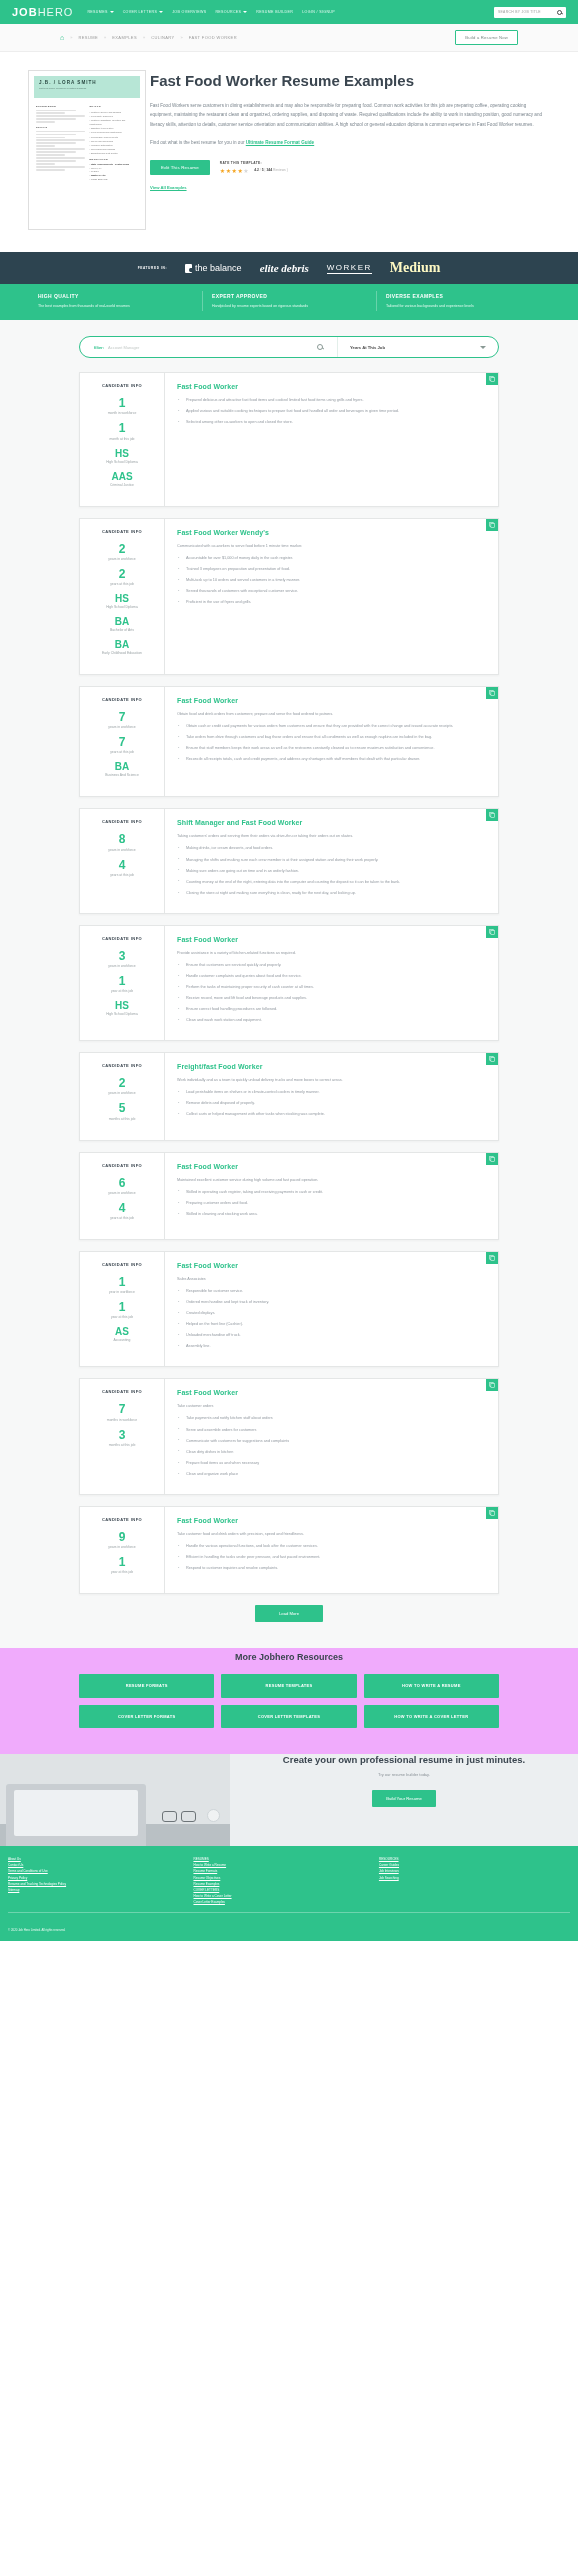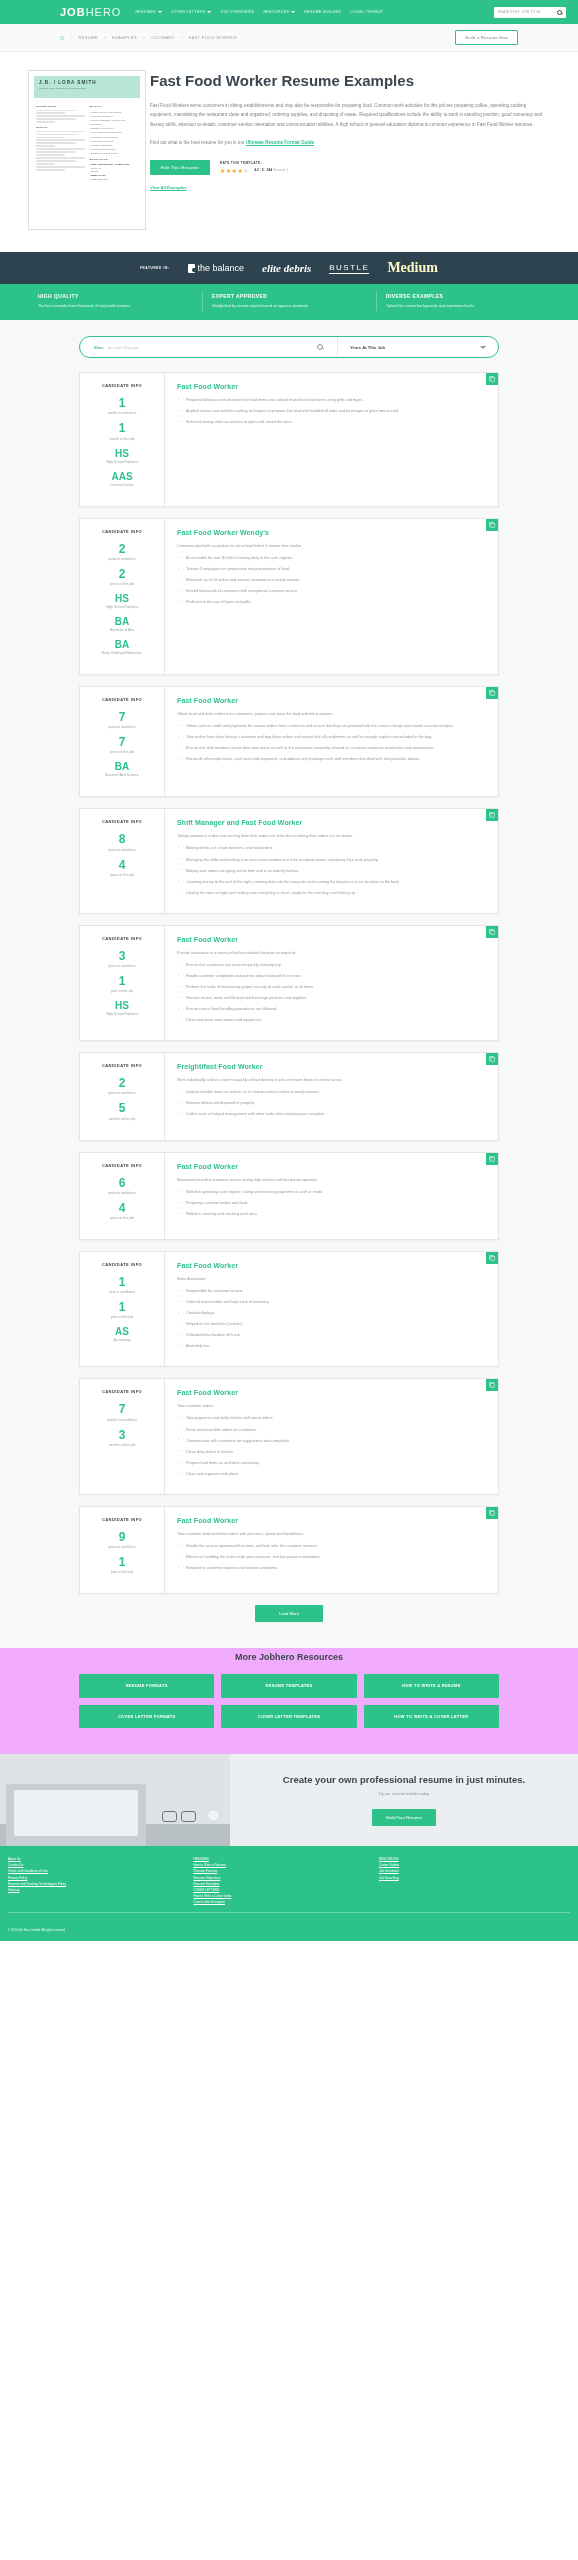--- a/index.html
+++ b/index.html
@@ -13,21 +13,21 @@
   .page { width: 578px; position: relative; }
 
   
   .topnav {
     background: #2ec28b;
     height: 24px;
     display: flex;
     align-items: center;
     padding: 0 12px;
   }
-  .logo { font-size: 11px; font-weight: 700; letter-spacing: 1px; color: #ffffff; margin-left: 48px; }
+  .logo { font-size: 11px; font-weight: 700; letter-spacing: 1px; color: #ffffff; }
   .logo .lite { font-weight: 300; color: #eafaf3; }
   .navlinks { display: flex; align-items: center; gap: 9px; margin-left: 14px; }
   .navlink { font-size: 3.6px; color: #e7fbf3; letter-spacing: .35px; text-transform: uppercase; white-space: nowrap; display:flex; align-items:center; gap:2px;}
   .caret { width:0;height:0;border-left:2px solid transparent;border-right:2px solid transparent;border-top:2.6px solid #ffffff; display:inline-block;}
   .searchbox {
     margin-left: auto; background: #ffffff; border-radius: 1px;
     width: 72px; height: 11px; display: flex; align-items: center;
     padding: 0 4px; gap: 3px;
   }
   .searchbox span { font-size: 3.4px; color: #9b9b9b; letter-spacing: .3px; text-transform: uppercase; flex:1;}
@@ -141,21 +141,21 @@
     font-size: 4.2px; text-align:center; padding: 6px 0; border:none; border-radius:1px; }
 
   
   .resources { background:#f0abfc; padding: 4px 0 26px; text-align:center;}
   .res-title { font-size: 9px; color: #3b4650; font-weight: 700; margin-bottom: 12px; }
   .res-grid { width: 420px; margin: 0 auto; display: grid; grid-template-columns: repeat(3, 1fr); gap: 7px; }
   .res-btn { background: #2ec28b; color: #fff; font-size: 4px; font-weight: 700; letter-spacing:.3px;
     text-transform: uppercase; padding: 9px 4px; border:none; border-radius:1px; line-height:1.35; }
 
   
-  .cta { background: #eceff1; display: flex; align-items: center; padding: 0; height: 92px; overflow:hidden;}
+  .cta { background: #eceff1; display: flex; padding: 0; height: 92px; overflow:hidden;}
   .cta-img { width: 230px; height: 92px; flex:0 0 230px; position: relative; background:#dfe3e5;}
   .cta-img .lap { position:absolute; left:6px; bottom:0; width:140px; height:62px; background:#c9ced2; border-radius:3px 3px 0 0; }
   .cta-img .lap::after{content:'';position:absolute;left:8px;top:6px;right:8px;bottom:10px;background:#eef1f3;border-radius:2px;}
   .cta-img .desk { position:absolute; left:0; right:0; bottom:0; height:22px; background:#b9c0c4;}
   .cta-img .glasses{position:absolute;right:34px;bottom:26px;width:34px;height:9px;}
   .cta-img .glasses::before,.cta-img .glasses::after{content:'';position:absolute;width:13px;height:9px;border:1.4px solid #6d7478;border-radius:3px;}
   .cta-img .glasses::before{left:0;} .cta-img .glasses::after{right:0;}
   .cta-img .cup{position:absolute;right:10px;bottom:24px;width:13px;height:13px;border-radius:50%;background:#f0f2f3;border:1.5px solid #cfd5d8;}
   .cta-right { flex: 1; text-align: center; padding: 0 18px; }
   .cta-h { font-size: 9.5px; font-weight: 700; color: #3b4650; line-height: 1.35; margin-bottom: 5px;}
@@ -301,21 +301,21 @@
     </div>
   </div>
 
   <div class="featured">
     <span class="fin">FEATURED IN:</span>
     <span class="f-balance">
         <i class="mark"></i>
         <span>the balance</span>
       </span>
     <span class="f-elite">elite debris</span>
-    <span class="f-bustle">BUSTLE</span>
+    <span class="f-bustle">WORKER</span>
     <span class="f-medium">Medium</span>
   </div>
 
   <div class="valbar">
     <div class="valcol">
       <div class="valtitle">HIGH QUALITY</div>
       <div class="valdesc">The best examples from thousands of real-world resumes</div>
     </div>
     <div class="valcol">
       <div class="valtitle">EXPERT APPROVED</div>

